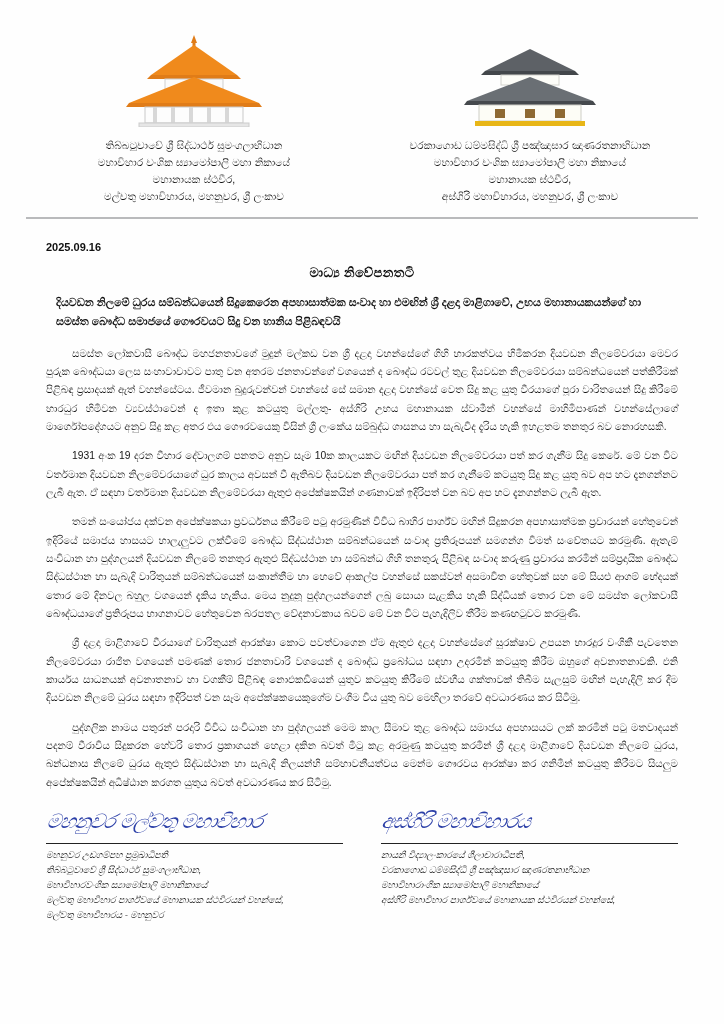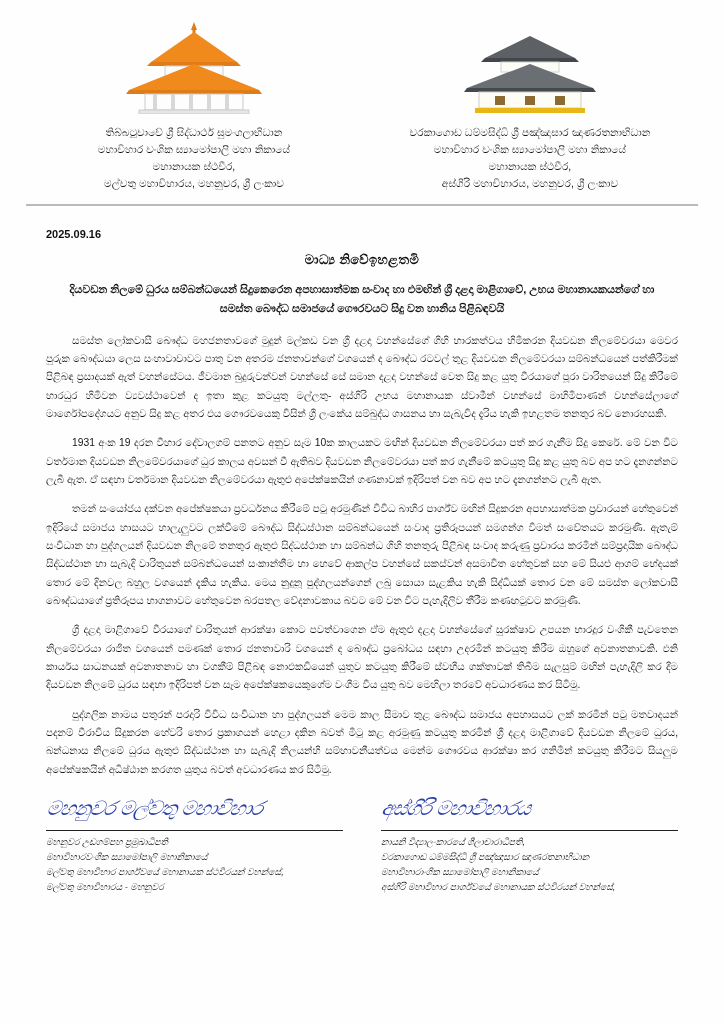--- a/index.html
+++ b/index.html
@@ -14,21 +14,21 @@
     position:relative;
     width:724px;height:1024px;
     background:#fefefe;
     box-sizing:border-box;
   }
   
   .letterhead{
     display:flex;
     justify-content:space-around;
     align-items:flex-start;
-    padding:18px 26px 0 26px;
+    padding:31px 26px 0 26px;
     box-sizing:border-box;
   }
   .lh-block{
     width:46%;
     text-align:center;
   }
   .lh-art{
     height:96px;
     display:flex;
     align-items:flex-end;
@@ -66,21 +66,20 @@
     padding-right:4px;
   }
   .doc-title{
     text-align:center;
     font-size:13px;
     font-weight:bold;
     letter-spacing:.4px;
     margin-bottom:12px;
   }
   .lede{
-    text-align:center;
     font-size:11px;
     font-weight:bold;
     line-height:1.72;
     margin:0 10px 14px 10px;
   }
   p.para{
     font-size:10.3px;
     line-height:1.78;
     text-align:justify;
     margin:0 0 11px 0;
@@ -196,39 +195,40 @@
       </div>
     </div>
   </div>
 
   <div class="hr-main"></div>
 
   <div class="content">
 
     <div class="date">2025.09.16</div>
 
-    <div class="doc-title">මාධ්‍ය නිවේඉහළතමි</div>
+    <div class="doc-title">මාධ්‍ය නිවේපනතටි</div>
 
     <div class="lede">දියවඩන නිලමේ ධුරය සම්බන්ධයෙන් සිදුකෙරෙන අපහාසාත්මක සංවාද හා එමඟින් ශ්‍රී දළදා මාළිගාවේ, උභය මහානායකයන්ගේ හා සමස්ත බෞද්ධ සමාජයේ ගෞරවයට සිදු වන හානිය පිළිබඳවයි</div>
 
     <p class="para">සමස්ත ලෝකවාසී බෞද්ධ මහජනතාවගේ මුදුන් මල්කඩ වන ශ්‍රී දළදා වහන්සේගේ ගිහි හාරකත්වය හිමිකරන දියවඩන නිලමේවරයා මෙවර පුරුක බෞද්ධයා ලෙස සංහාවාචාවට පාතු වන අතරම ජනතාවන්ගේ වශයෙන් ද බෞද්ධ රටවල් තුළ දියවඩන නිලමේවරයා සම්බන්ධයෙන් පත්කිරීමක් පිළිබඳ ප්‍රසාදයක් ඇත් වහන්සේටය. ජීවමාන බුදුරුවන්වන් වහන්සේ සේ සමාන දළදා වහන්සේ වෙත සිදු කළ යුතු වීරයාගේ පූරා වාරිතයෙන් සිදු කිරීමේ භාරධුර හිමිවන ව්‍යවස්ථාවෙන් ද ඉතා කුළ කටයුතු මල්ලතු- අස්ගිරි උභය මහානායක ස්වාමීන් වහන්සේ මාහිමිපාණන් වහන්සේලාගේ මාර්ගෝපදේශයට අනුව සිදු කළ අතර එය ගෞරවයෙකු විසින් ශ්‍රී ලංකේය සම්බුද්ධ ශාසනය හා සැබැවිද දැරිය හැකි ඉහළතම තනතුර බව නොරහසකි.</p>
     <p class="para">1931 අංක 19 දරන වීහාර දේවාලගම් පනතට අනුව සෑම 10ක කාලයකට මඟින් දියවඩන නිලමේවරයා පත් කර ගැනීම සිදු කෙරේ. මේ වන විට වර්තමාන දියවඩන නිලමේවරයාගේ ධුර කාලය අවසන් වී ඇතිබව දියවඩන නිලමේවරයා පත් කර ගැනීමේ කටයුතු සිදු කළ යුතු බව අප හට දැනගන්නට ලැබී ඇත. ඒ සඳහා වර්තමාන දියවඩන නිලමේවරයා ඇතුළු අපේක්ෂකයින් ගණනාවක් ඉදිරිපත් වන බව අප හට දැනගන්නට ලැබී ඇත.</p>
     <p class="para">තමන් සංයෝජය දක්වන අපේක්ෂකයා ප්‍රවර්ධනය කිරීමේ පටු අරමුණින් විවිධ බාහිර පාර්ශ්ව මඟින් සිදුකරන අපහාසාත්මක ප්‍රචාරයන් හේතුවෙන් ඉදිරියේ සමාජය හාසයට හාලැලුවට ලක්වීමේ බෞද්ධ සිද්ධස්ථාන සම්බන්ධයෙන් සංවාද ප්‍රතිරූපයන් සමගන්ග විමත් සංචේතයට කරමුණි. ඇතැම් සංවිධාන හා පුද්ගලයන් දියවඩන නිලමේ තනතුර ඇතුළු සිද්ධස්ථාන හා සම්බන්ධ ගිහි තනතුරු පිළිබඳ සංවාද කරුණු ප්‍රචාරය කරමින් සම්ප්‍රදායික බෞද්ධ සිද්ධස්ථාන හා සැබැදි වාරිතුයන් සම්බන්ධයෙන් සංකාන්තීම හා හෙවේ ආකල්ප වහන්සේ සකස්වන් අසමාචිත හේතුවක් සහ මේ සියළු ආගම් භේදයක් තොර මේ දිනවල බහුල වශයෙන් දැකිය හැකිය. මෙය නුදුනූ පුද්ගලයන්ගෙන් ලබු සොයා සැළකිය හැකි සිද්ධියක් තොර වන මේ සමස්ත ලෝකවාසී බෞද්ධයාගේ ප්‍රතිරූපය භාගනාවට හේතුවෙන බරපතල වේදනාවකාය බවට මේ වන විට පැහැදිලිව තීරීම කණඟටුවට කරමුණි.</p>
     <p class="para">ශ්‍රී දළදා මාළිගාවේ වීරයාගේ චාරිතුයන් ආරක්ෂා කොට පවත්වාගෙන ඒම ඇතුළු දළදා වහන්සේගේ සුරක්ෂාව උපයන භාරදූර වංශිකී පැවතෙන නිලමේවරයා රාජිත වශයෙන් පමණක් තොර ජනතාවාරි වශයෙන් ද බෞද්ධ ප්‍රබෝධය සඳහා උදරමින් කටයුතු කිරීම ඔහුගේ අවනාතනාවකි. එනි කාර්යය සාධනයක් අවනාතනාව හා වගකීම් පිළිබඳ නොඑකඩියෙන් යුතුව කටයුතු කිරීමේ ස්වභීය ශක්තාවක් තිබීම සැලසුම් මඟින් පැහැදිලි කර දීම දියවඩන නිලමේ ධුරය සඳහා ඉදිරිපත් වන සෑම අපේක්ෂකයෙකුගේම වංශීම විය යුතු බව මෙහිලා තරවේ අවධාරණය කර සිටිමු.</p>
     <p class="para">පුද්ගලික නාමය පතුරන් පරදාරි විවිධ සංවිධාන හා පුද්ගලයන් මෙම කාල සීමාව තුළ බෞද්ධ සමාජය අපහාසයට ලක් කරමින් පටු මතවාදයන් පදනම් වීරාවිය සිදුකරන හේවරි තොර ප්‍රකාශයන් හෙළා දකින බවත් මිටු කළ අරමුණු කටයුතු කරමින් ශ්‍රී දළදා මාළිගාවේ දියවඩන නිලමේ ධුරය, බන්ධනාස නිලමේ ධුරය ඇතුළු සිද්ධස්ථාන හා සැබැදි නිලයන්හි සම්භාවනීයත්වය මෙන්ම ගෞරවය ආරක්ෂා කර ගනිමින් කටයුතු කිරීමට සියලුම අපේක්ෂකයින් අධිෂ්ඨාන කරගත යුතුය බවත් අවධාරණය කර සිටිමු.</p>
 
   </div>
 
   <div class="sigs">
 
     <div class="sig-col">
       <div class="sig-mark">මහනුවර මල්වතු මහාවිහාර</div>
       <div class="sig-rule"></div>
       <div class="sig-lines">
         <div>මහනුවර උඩගම්පහ ප්‍රමුඛාධිපති</div>
+        <div>තිබ්බටුවාවේ ශ්‍රී සිද්ධාර්ථ සුමංගලාභිධාන,</div>
         <div>මහාවිහාරවංශික ස්‍යාමෝපාලි මහානිකායේ</div>
         <div>මල්වතු මහාවිහාර පාර්ශ්වයේ මහානායක ස්ථවිරයන් වහන්සේ,</div>
         <div>මල්වතු මහාවිහාරය - මහනුවර</div>
       </div>
     </div>
 
     <div class="sig-col">
       <div class="sig-mark">අස්ගිරි මහාවිහාරය</div>
       <div class="sig-rule"></div>
       <div class="sig-lines">

